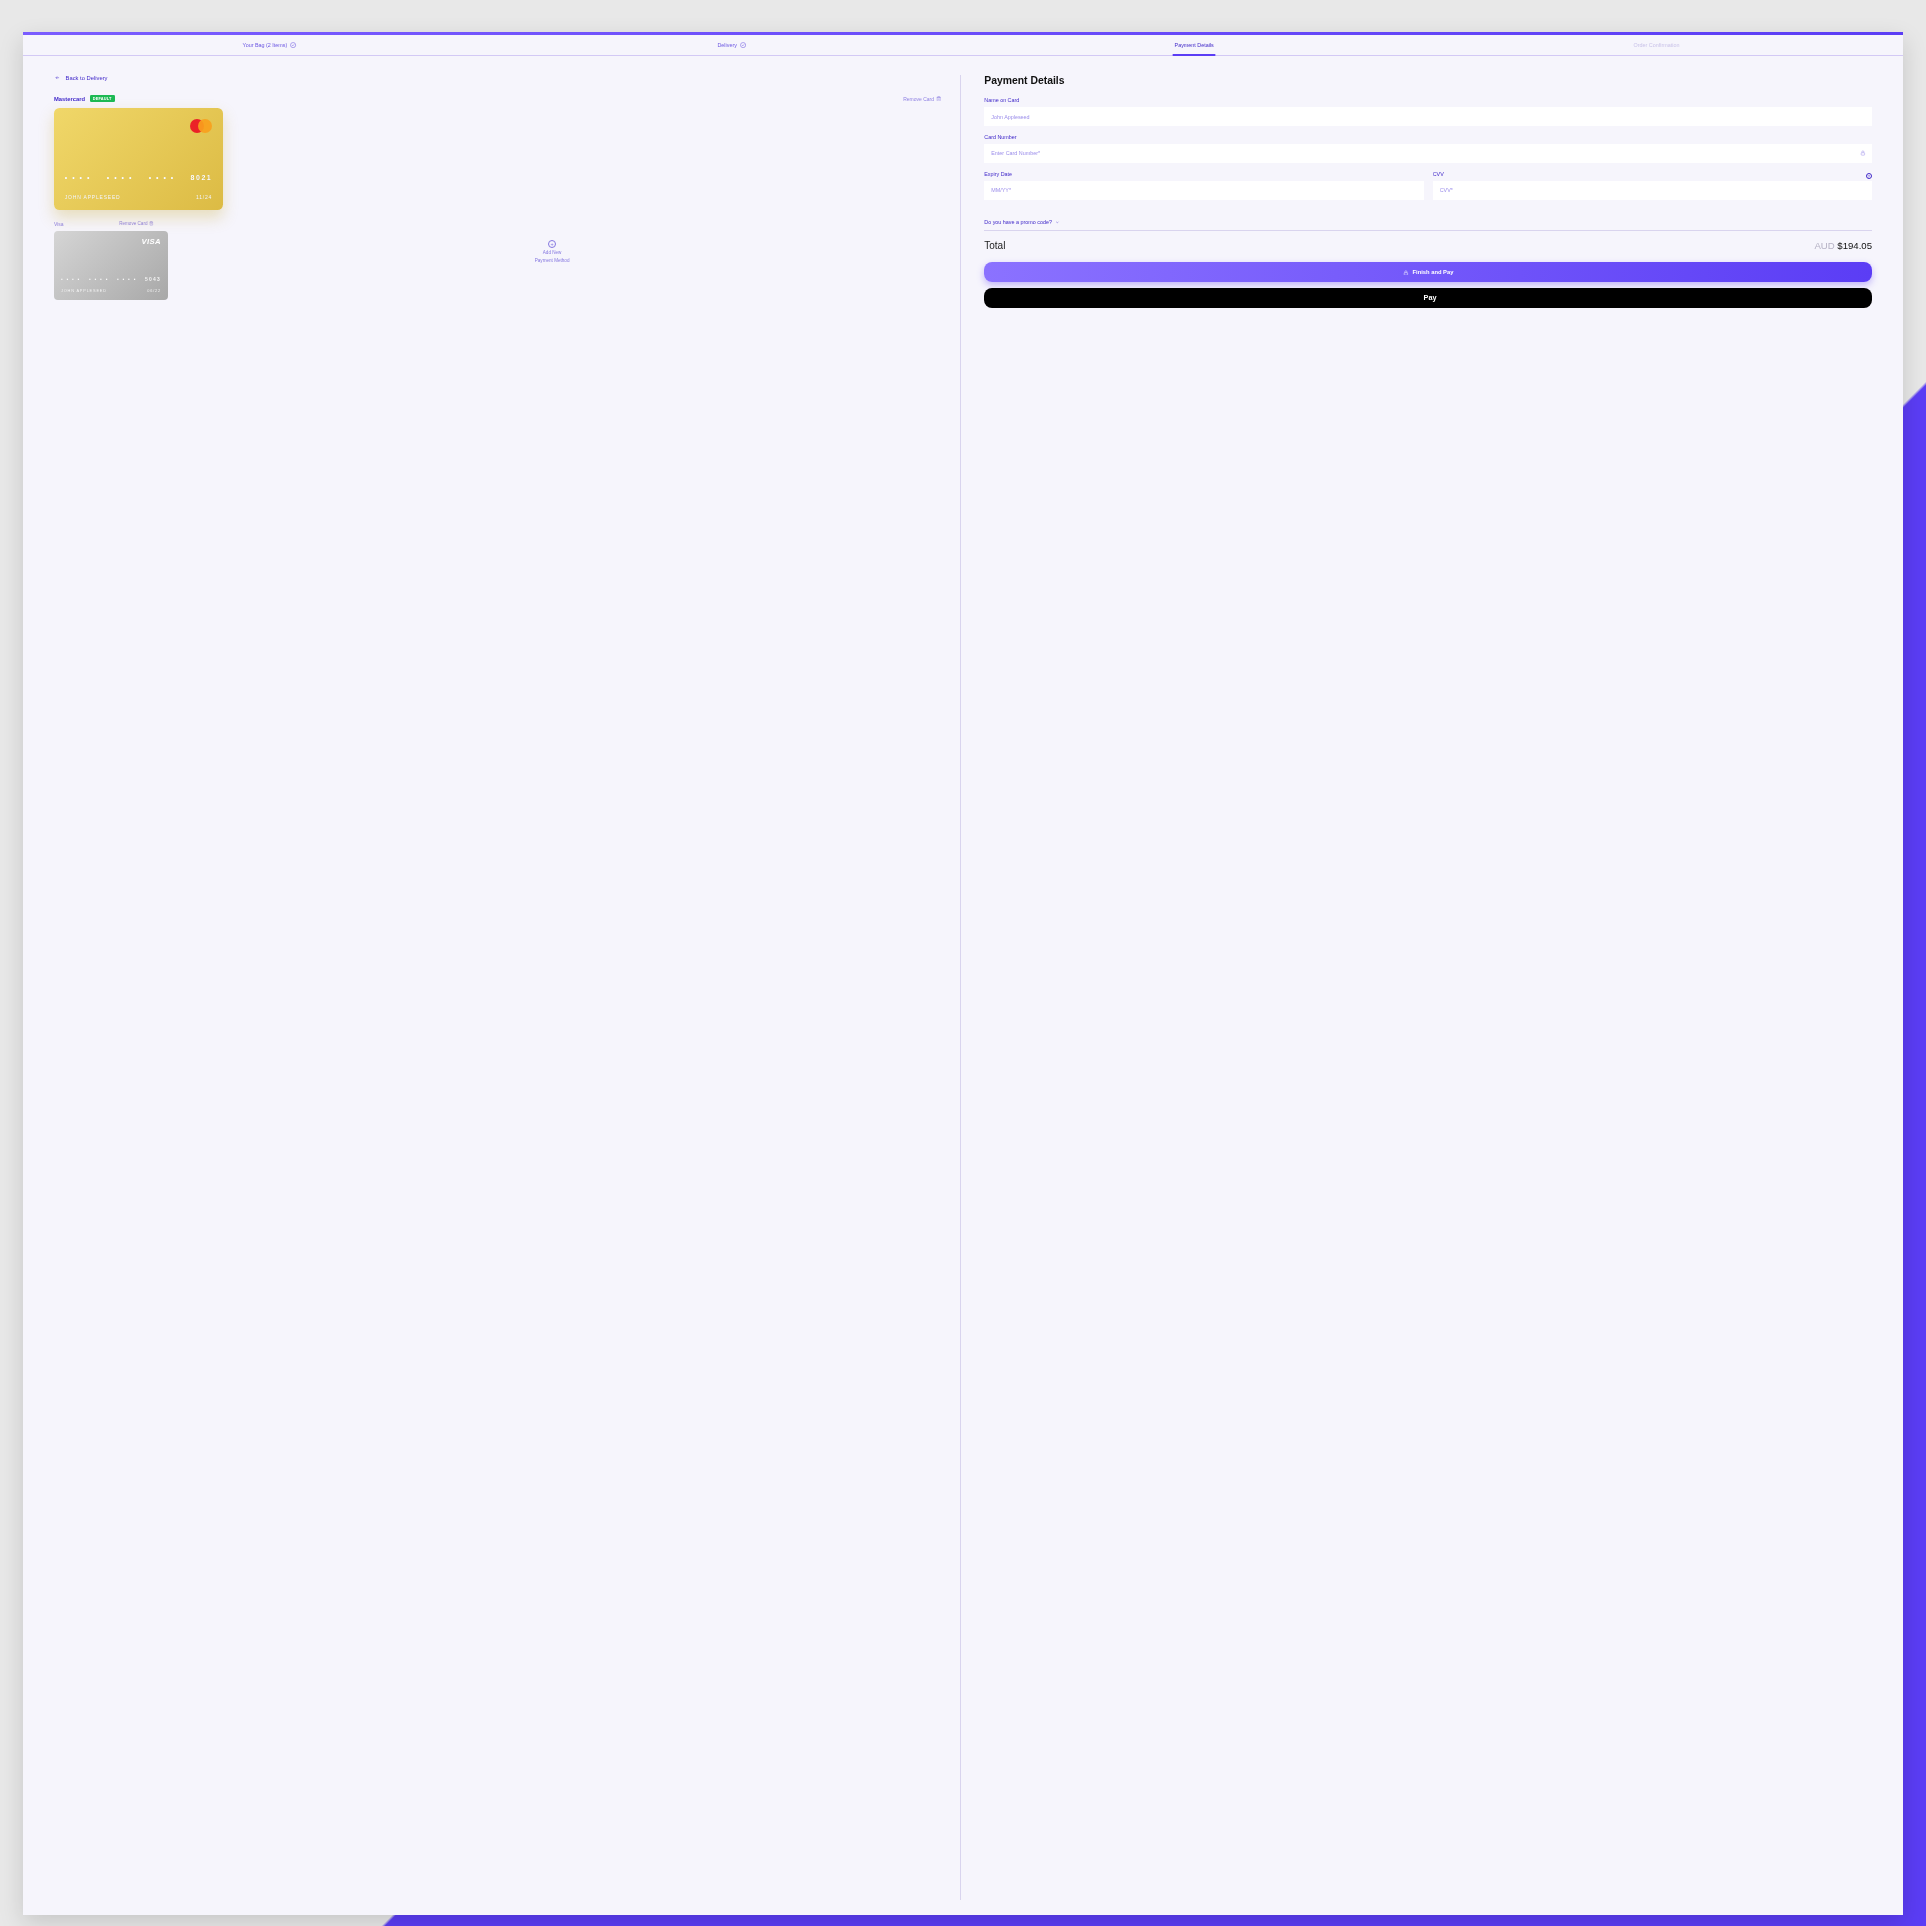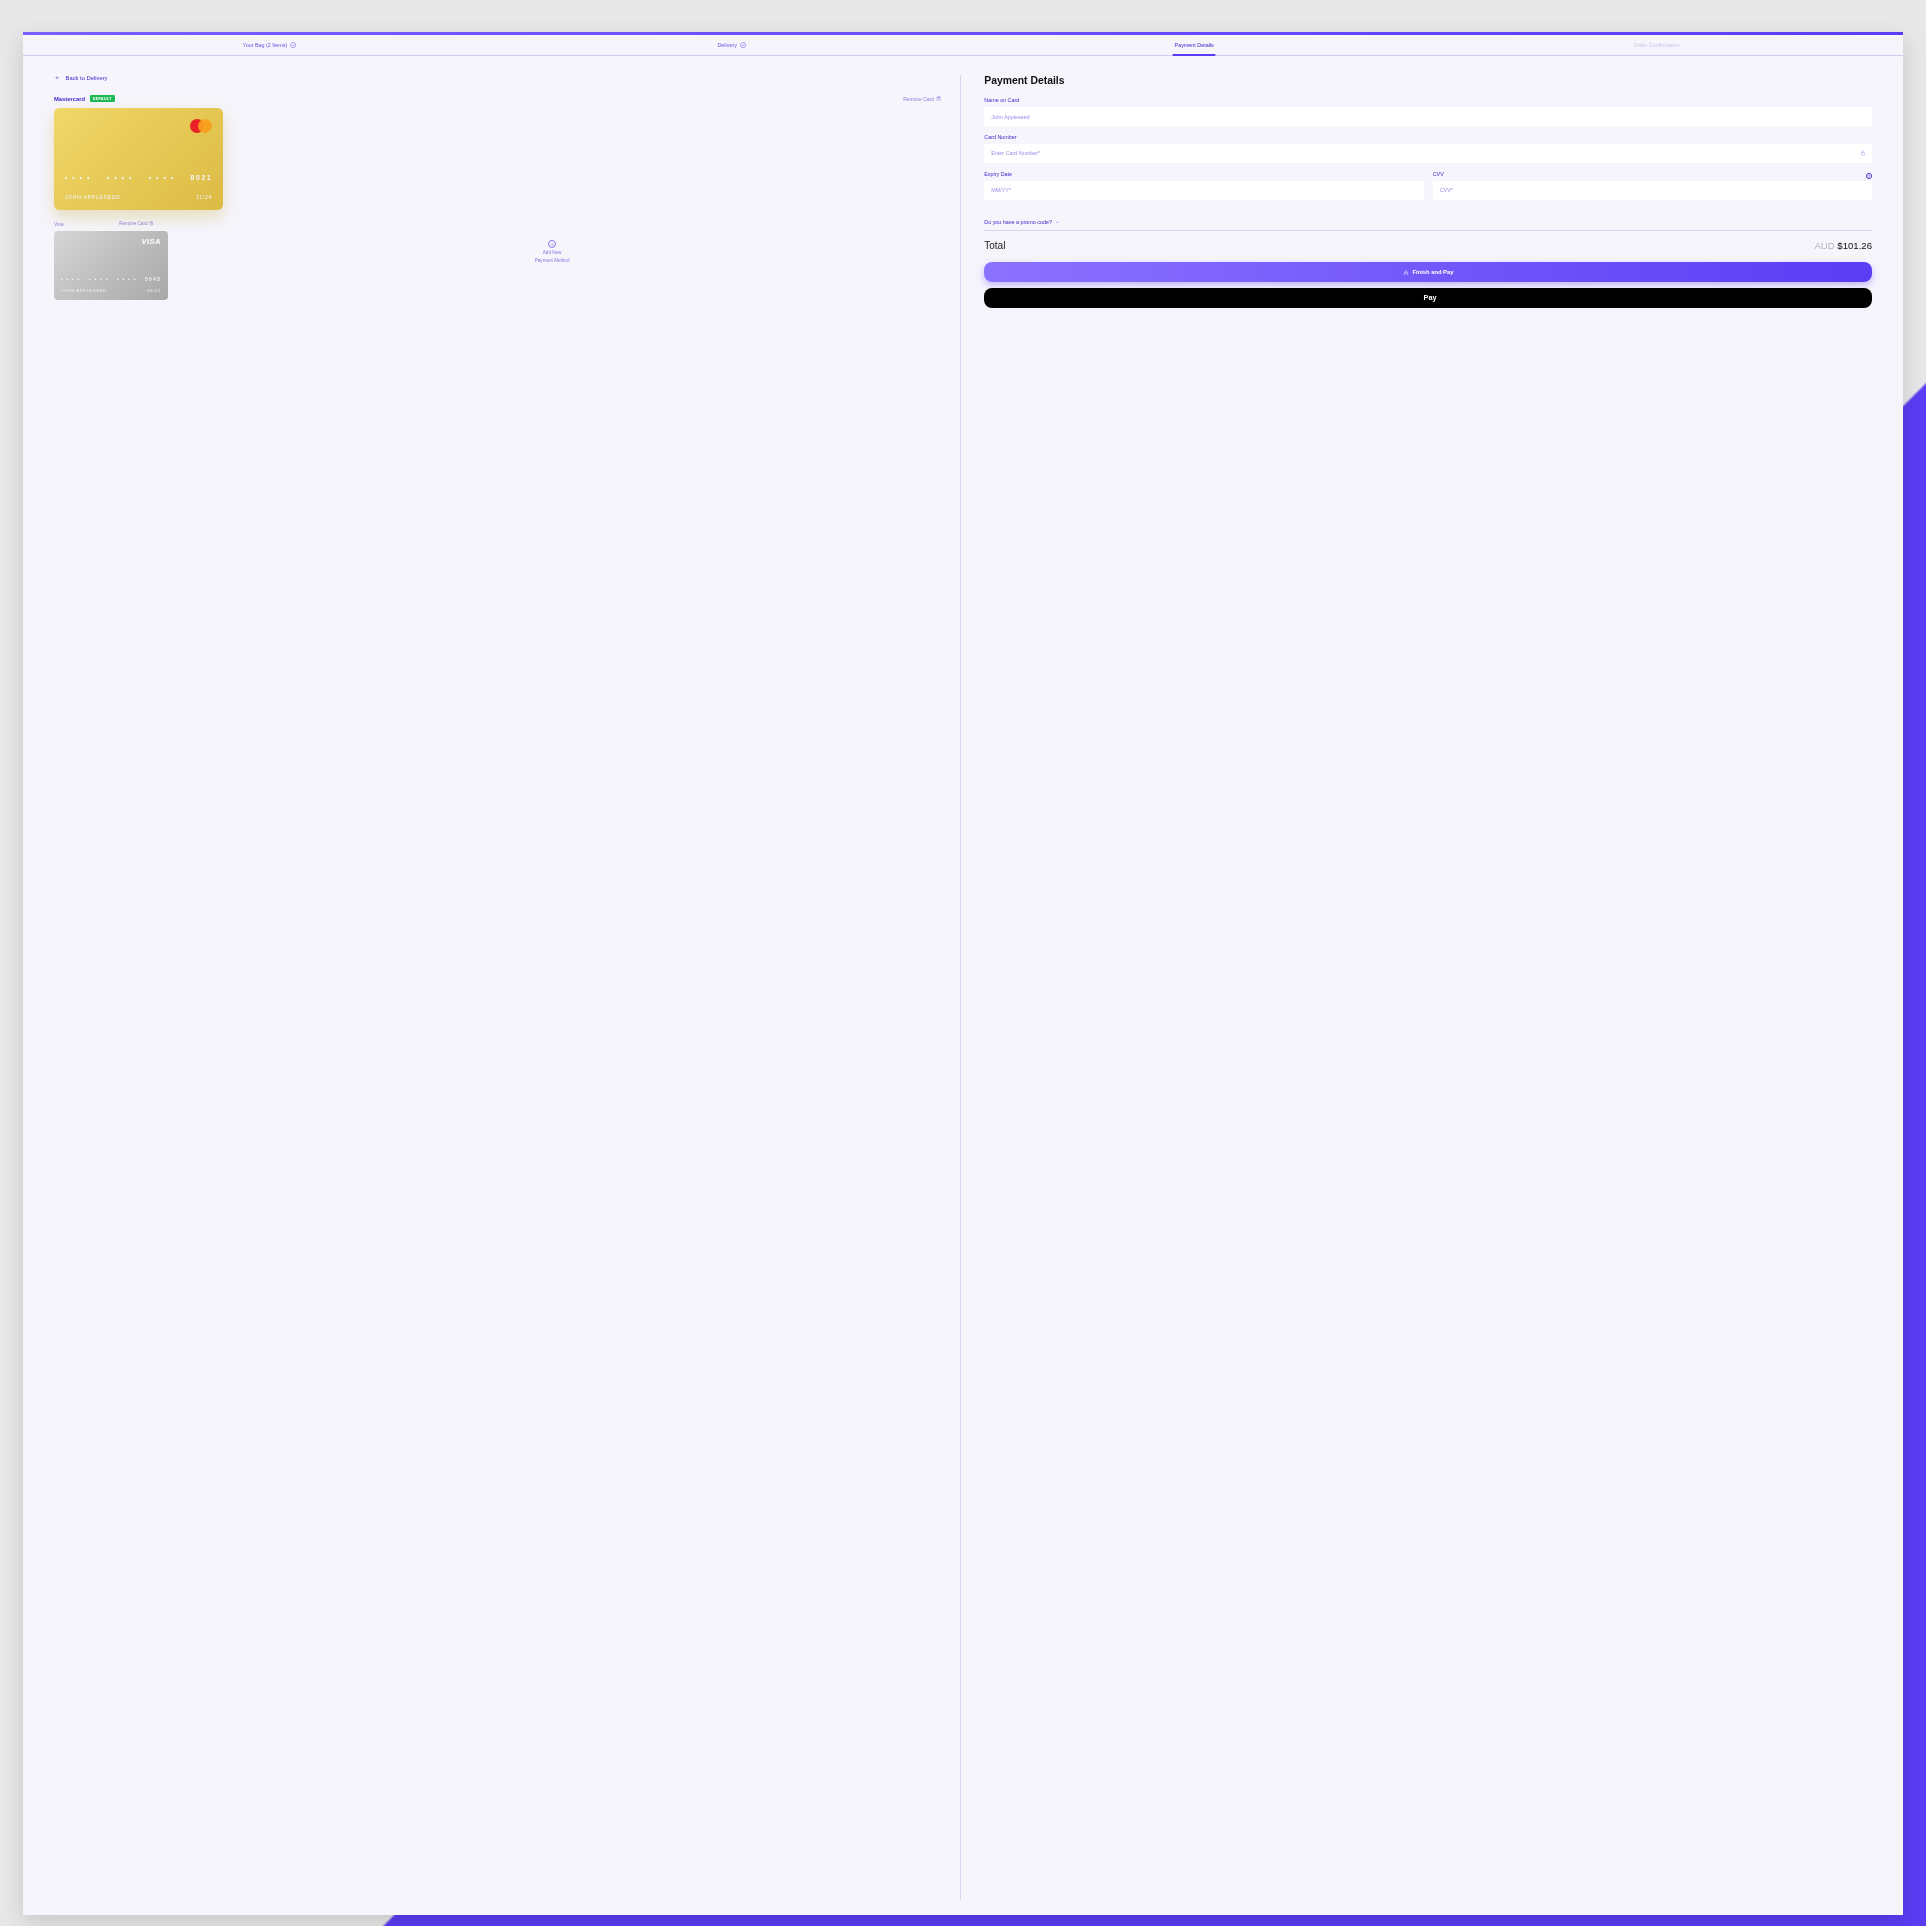--- a/index.html
+++ b/index.html
@@ -204,21 +204,21 @@
         <span>Do you have a promo code?</span>
         <svg width="4.6" height="4.6" viewBox="0 0 24 24" fill="none" stroke="#4028c9" stroke-width="2">
             <path d="m6 9 6 6 6-6"></path>
           </svg>
       </div>
 
       <div class="total-row">
         <span class="total-label">Total</span>
         <span class="total-amount">
           <span class="total-currency">AUD</span>
-          <span>$101.26</span>
+          <span>$194.05</span>
         </span>
       </div>
 
       <button class="btn btn-primary">
         <svg width="5.8" height="5.8" viewBox="0 0 24 24" fill="none" stroke="#fff" stroke-width="2">
             <rect x="5" y="11" width="14" height="10" rx="2"></rect>
             <path d="M8 11V7a4 4 0 0 1 8 0v4"></path>
           </svg>
         <span>Finish and Pay</span>
       </button>

